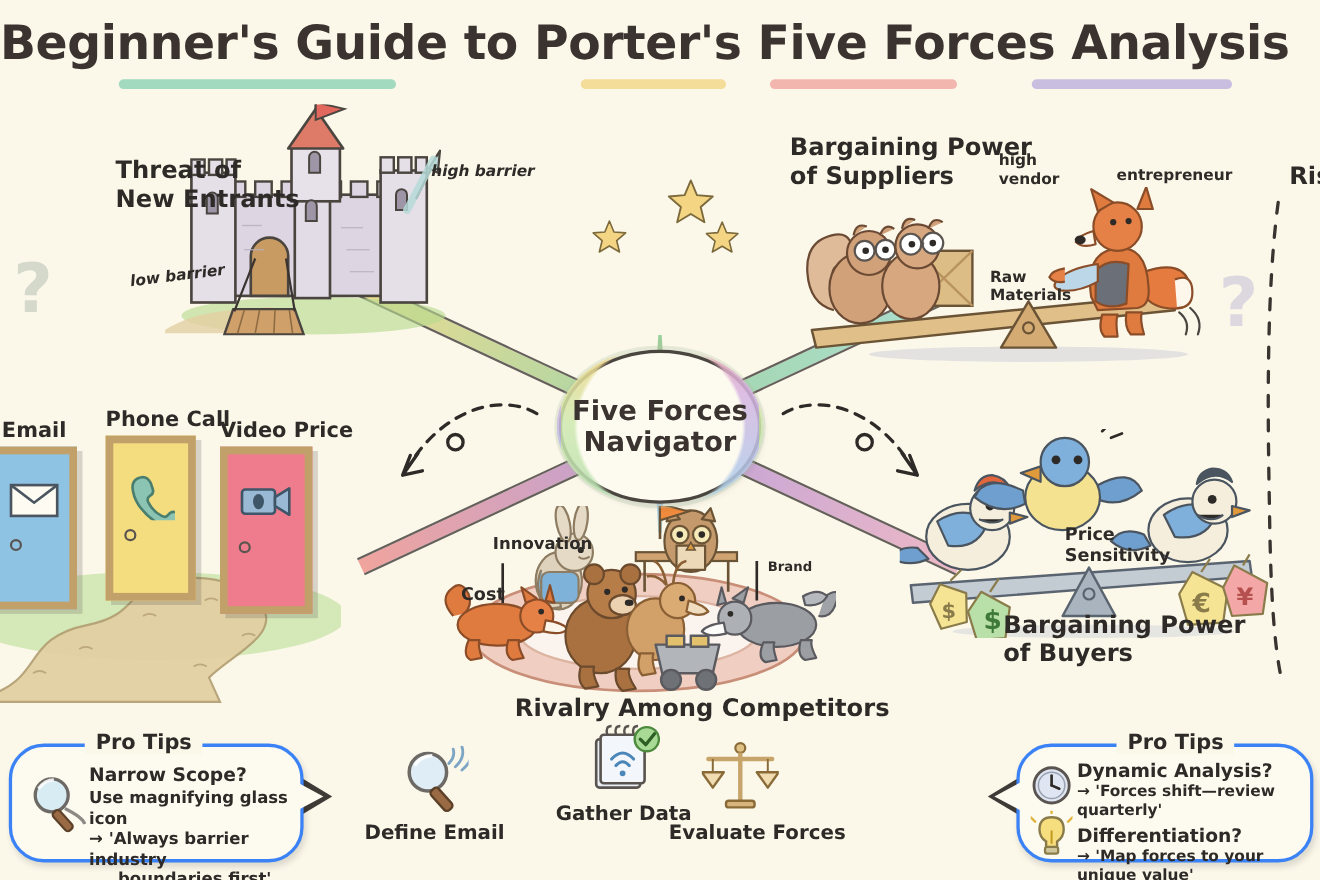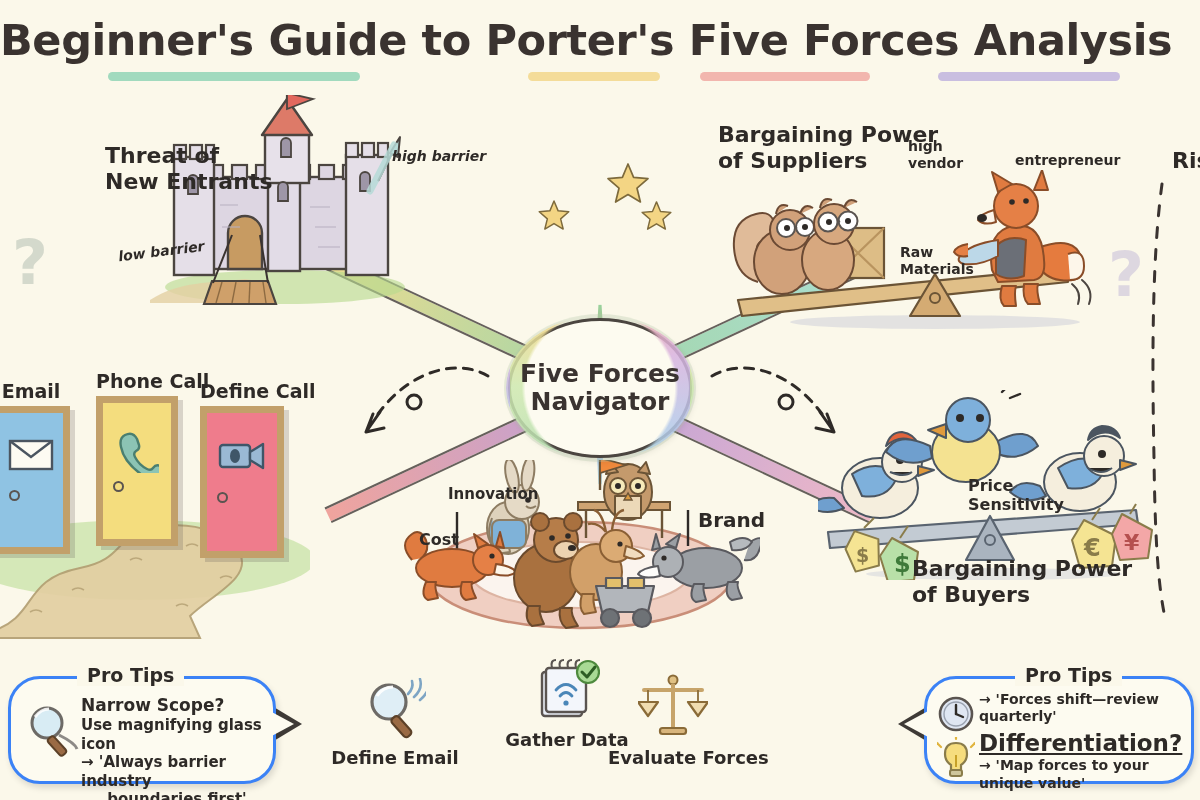--- a/index.html
+++ b/index.html
@@ -415,21 +415,21 @@
       <div style="position: absolute; left: 96px; top: 370px; z-index: 14;">
         <div style="font-size: 19px; font-weight: bold; color: rgb(46, 42, 39); white-space: nowrap; text-align: center; width: 82px;">Phone Call</div>
         <div style="position: relative; margin-top: 4px; width: 82px; height: 150px; border: 7px solid rgb(194, 160, 106); background: rgb(244, 221, 126); box-shadow: rgba(90, 84, 80, 0.22) 5px 4px 0px;">
           <div style="position: absolute; left: 50%; top: 26px; transform: translateX(-50%);"><svg width="44" height="44" viewBox="0 0 44 44">
               <path d="M10 6 q8 -4 12 4 l2 6 q1 4 -3 6 q-3 2 -1 6 q4 8 12 12 q4 2 6 -1 q3 -4 7 -2 l5 3 q7 5 2 11 q-8 6 -22 -3 Q9 34 6 18 q-2 -9 4 -12 z" fill="#8cc4b4" stroke="#4a7f70" stroke-width="2.4" stroke-linejoin="round"></path>
             </svg></div>
           <div style="position: absolute; left: 10px; top: 78px; width: 11px; height: 11px; border: 2.5px solid rgb(90, 84, 80); border-radius: 50%; background: transparent;"></div>
         </div>
       </div>
       <div style="position: absolute; left: 200px; top: 380px; z-index: 14;">
-        <div style="font-size: 19px; font-weight: bold; color: rgb(46, 42, 39); white-space: nowrap; text-align: center; width: 84px;">Define Call</div>
+        <div style="font-size: 19px; font-weight: bold; color: rgb(46, 42, 39); white-space: nowrap; text-align: center; width: 84px;">Video Price</div>
         <div style="position: relative; margin-top: 4px; width: 84px; height: 152px; border: 7px solid rgb(194, 160, 106); background: rgb(239, 124, 140); box-shadow: rgba(90, 84, 80, 0.22) 5px 4px 0px;">
           <div style="position: absolute; left: 50%; top: 26px; transform: translateX(-50%);"><svg width="48" height="34" viewBox="0 0 48 34">
               <rect x="2" y="6" width="30" height="22" rx="3" fill="#9ab9d4" stroke="#3f5668" stroke-width="2.4"></rect>
               <path d="M32 13 L45 5 L45 29 L32 21 Z" fill="#9ab9d4" stroke="#3f5668" stroke-width="2.4" stroke-linejoin="round"></path>
               <ellipse cx="17" cy="17" rx="5" ry="7" fill="#3f5668"></ellipse>
             </svg></div>
           <div style="position: absolute; left: 10px; top: 79px; width: 11px; height: 11px; border: 2.5px solid rgb(90, 84, 80); border-radius: 50%; background: transparent;"></div>
         </div>
       </div>
     </div>
@@ -439,24 +439,25 @@
     <g stroke="#b39f72" stroke-width="1.6" fill="none" opacity=".8">
       <path d="M40 92 q6 -4 12 0"></path>
         <path d="M82 70 q6 -4 12 0"></path>
       <path d="M140 40 q6 -4 12 0"></path>
         <path d="M196 26 q6 -4 12 0"></path>
       <path d="M230 58 q6 -4 12 0"></path>
         <path d="M186 86 q6 -4 12 0"></path>
     </g>
   </svg>
 
+  <div class="force-title" style="left:468px; top:632px;">Rivalry Among Competitors</div>
 
   <div class="mini-label" style="left:419px; top:530px; font-size:16px;">Cost</div>
   <div class="mini-label" style="left:448px; top:485px; font-size:15px;">Innovation</div>
-  <div class="mini-label" style="left:698px; top:508px; font-size:20px;text-align:center;">Brand</div>
+  <div class="mini-label" style="left:698px; top:508px; font-size:12px;text-align:center;">Brand</div>
 
   <svg class="sketch" style="left:400px; top:460px;" width="360" height="175" viewBox="0 0 360 175">
 
     <ellipse cx="180" cy="115" rx="152" ry="53" fill="#f0cfc2" stroke="#c98e78" stroke-width="2.5"></ellipse>
     <ellipse cx="180" cy="115" rx="108" ry="33" fill="#fbf4ee" stroke="#ddb4a2" stroke-width="2"></ellipse>
 
     <line x1="57" y1="52" x2="57" y2="92" stroke="#2e2a27" stroke-width="2.4"></line>
     <line x1="288" y1="50" x2="288" y2="86" stroke="#2e2a27" stroke-width="2.4"></line>
 
     <rect x="178" y="42" width="92" height="8" fill="#cfa472" stroke="#6b5436" stroke-width="2"></rect>
@@ -663,22 +664,23 @@
       <rect x="13" y="33" width="12" height="6" rx="2" fill="#cfc69b" stroke="#8a7c4a" stroke-width="2"></rect>
       <path d="M19 18 l0 12" stroke="#c2991f" stroke-width="1.8"></path>
       <g stroke="#e0b33c" stroke-width="2.2" stroke-linecap="round">
         <line x1="4" y1="10" x2="0" y2="6"></line>
           <line x1="34" y1="10" x2="38" y2="6"></line>
         <line x1="19" y1="2" x2="19" y2="-2"></line>
       </g>
     </svg>
 
     <div id="protip-right-items" style="position:absolute; left:52px; top:12px; width:214px;">
+        <div class="protip-body" style="font-size: 17px;">Dynamic Analysis?</div>
         <div class="protip-body" style="font-size: 14px; margin-bottom: 3px;">→ 'Forces shift—review quarterly'</div>
-        <div class="protip-body" style="font-size: 23px; text-decoration: underline;">Differentiation?</div>
+        <div class="protip-body" style="font-size: 17px;">Differentiation?</div>
         <div class="protip-body" style="font-size: 14px; margin-bottom: 3px;">→ 'Map forces to your unique value'</div>
       </div>
   </div>
 
   <div class="step" style="left:330px; top:678px;">
     <svg width="62" height="62" viewBox="0 0 62 62">
       <circle cx="25" cy="24" r="17" fill="#dfeef6" stroke="#6d6a66" stroke-width="3.2"></circle>
       <path d="M13 18 q6 -9 16 -9" stroke="#ffffff" stroke-width="3" fill="none" opacity=".9"></path>
       <rect x="33" y="37" width="9" height="24" rx="3.5" transform="rotate(-42 37 49)" fill="#9a6a44" stroke="#5c4128" stroke-width="2.2"></rect>
       <g stroke="#7ea5c4" stroke-width="2.6" fill="none" stroke-linecap="round">

